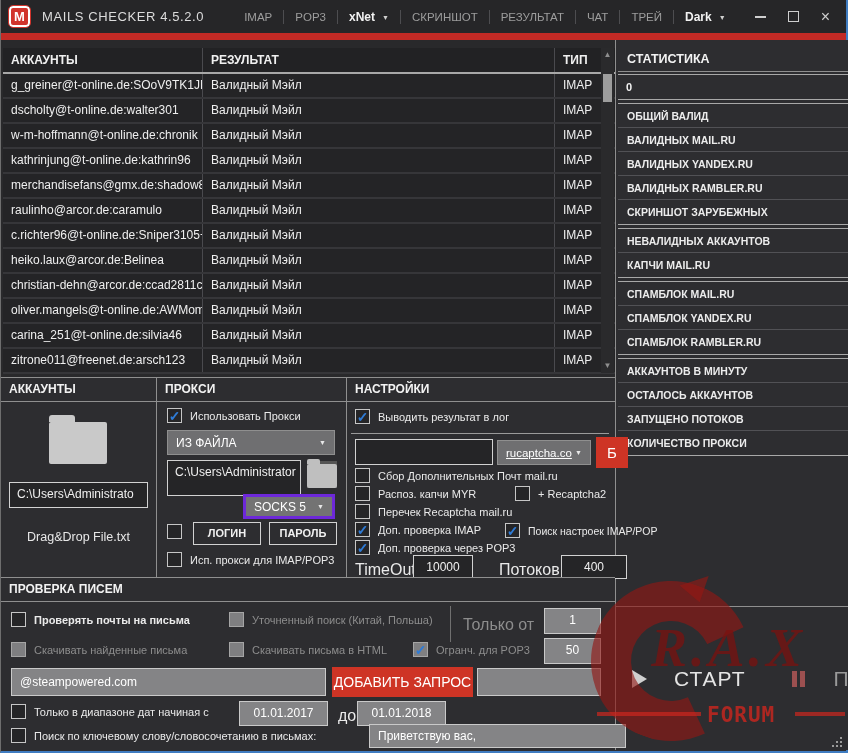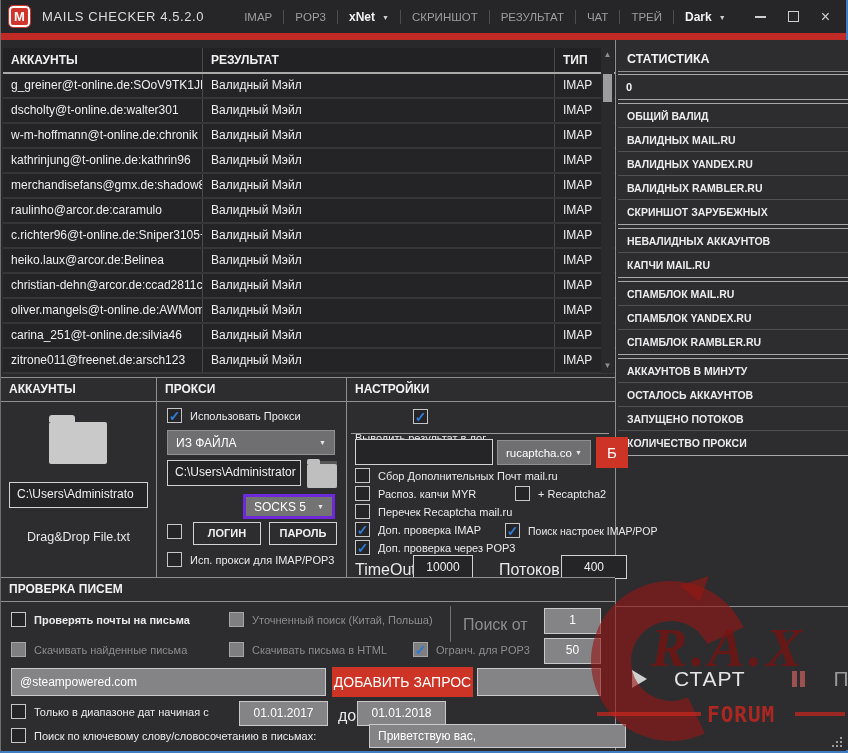--- a/index.html
+++ b/index.html
@@ -286,21 +286,21 @@
           <div class="panel-h">ПРОКСИ</div>
           <div class="pbody">
             <label class="cb checked" style="left:10px; top:6px;">
               <span class="box"></span>
               <span class="lbl">Использовать Прокси</span>
             </label>
             <div class="dd gray" style="left:10px; top:28px; width:168px; height:25px;">
               <span>ИЗ ФАЙЛА</span>
               <span class="arr">▼</span>
             </div>
-            <div class="inbox" style="left:10px; top:58px; width:134px; height:26px;">C:\Users\Administrator</div>
+            <div class="inbox" style="left:10px; top:58px; width:134px; height:36px;">C:\Users\Administrator</div>
             <div style="position:absolute; left:150px; top:59px; width:30px; height:27px; background:#555;">
               <span class="folder-sm" style="left:0; top:3px;"></span>
             </div>
             <div class="dd dark" style="left:86px; top:92px; width:92px; height:25px;">
               <span>SOCKS 5</span>
               <span class="arr">▼</span>
             </div>
             <label class="cb" style="left:10px; top:122px;">
               <span class="box"></span>
             </label>
@@ -309,28 +309,28 @@
             <label class="cb" style="left:10px; top:150px;">
               <span class="box"></span>
               <span class="lbl">Исп. прокси для IMAP/POP3</span>
             </label>
           </div>
         </div>
 
         <div class="p-settings">
           <div class="panel-h">НАСТРОЙКИ</div>
           <div class="pbody">
-            <label class="cb checked" style="left:8px; top:7px;flex-direction:column;">
+            <label class="cb checked" style="left:8px; top:7px;">
               <span class="box"></span>
               <span class="lbl">Выводить результат в лог</span>
             </label>
             <div class="hr" style="top:31px;"></div>
             <div class="inbox" style="left:8px; top:37px; width:138px; height:26px;"></div>
             <div class="dd gray" style="left:150px; top:38px; width:94px; height:25px;">
-              <span style="font-size:11.5px;">rucaptcha.co</span>
+              <span style="font-size:11.5px;text-decoration:underline;">rucaptcha.co</span>
               <span class="arr">▼</span>
             </div>
             <div class="redbtn" style="left:249px; top:35px; width:32px; height:31px; line-height:31px; font-size:15px;">Б</div>
             <label class="cb" style="left:8px; top:66px;">
               <span class="box"></span>
               <span class="lbl">Сбор Дополнительных Почт mail.ru</span>
             </label>
             <label class="cb" style="left:8px; top:84px;">
               <span class="box"></span>
               <span class="lbl">Распоз. капчи MYR</span>
@@ -367,21 +367,21 @@
         <div class="panel-h">ПРОВЕРКА ПИСЕМ</div>
         <label class="cb" style="left:10px; top:34px;">
           <span class="box"></span>
           <span class="lbl" style="font-weight:700;">Проверять почты на письма</span>
         </label>
         <label class="cb dis" style="left:228px; top:34px;">
           <span class="box"></span>
           <span class="lbl">Уточненный поиск (Китай, Польша)</span>
         </label>
         <div class="vdiv" style="left:449px; top:28px; height:36px;"></div>
-        <span class="flabel dim" style="left:462px; top:38px;">Поиск от</span>
+        <span class="flabel dim" style="left:462px; top:38px;">Только от</span>
         <div class="grayin" style="left:543px; top:30px; width:57px; height:26px; text-align:center;">1</div>
         <label class="cb dis" style="left:10px; top:64px;">
           <span class="box"></span>
           <span class="lbl">Скачивать найденные письма</span>
         </label>
         <label class="cb dis" style="left:228px; top:64px;">
           <span class="box"></span>
           <span class="lbl">Скачивать письма в HTML</span>
         </label>
         <label class="cb dis checked" style="left:412px; top:64px;">

